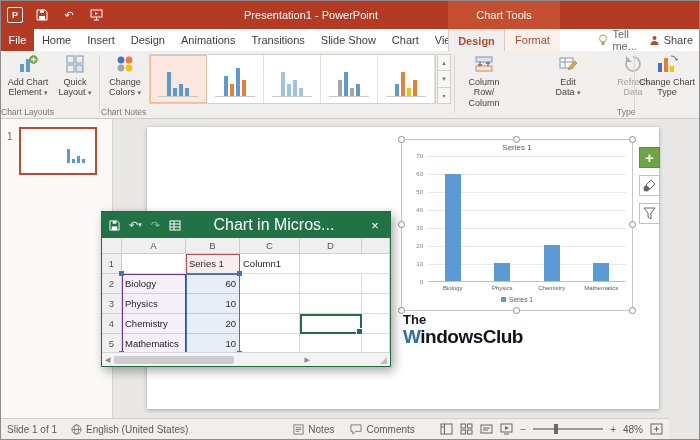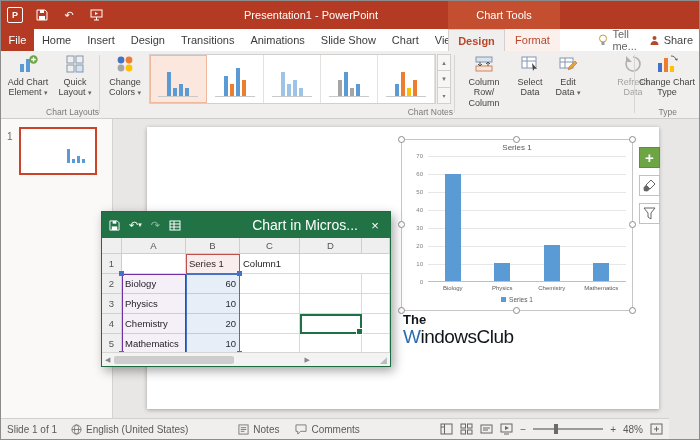--- a/index.html
+++ b/index.html
@@ -22,21 +22,21 @@
 .ctxtab{flex:1;text-align:center;line-height:22px;color:#B5492E}
 .ctxtab.active{background:#F1EFED;border:1px solid #D2D0CE;border-bottom:none;font-weight:bold}
 .tellme{margin-left:132px;display:flex;align-items:center;gap:4px;color:#666}
 .share{margin-left:auto;margin-right:8px;display:flex;align-items:center;gap:4px;color:#444}
 
 
 .ribbon{position:absolute;left:0;top:50px;width:700px;height:68px;background:#F1EFED;border-bottom:1px solid #CFCDCB}
 .rbtn{position:absolute;top:2px;height:52px;text-align:center;color:#444;font-size:9px;line-height:1.15;cursor:default}
 .rbtn .ric{display:block;height:22px;margin:1px auto 1px}
 .arrow{font-size:7px;color:#666}
-.grplabel{position:absolute;bottom:1px;font-size:8.5px;color:#7a7a7a;text-align:right}
+.grplabel{position:absolute;bottom:1px;font-size:8.5px;color:#7a7a7a;text-align:left}
 .vsep{position:absolute;top:4px;height:58px;width:1px;background:#D8D6D4}
 .gallery{position:absolute;left:148px;top:3px;width:287px;height:50px;background:#fff;border:1px solid #D2D0CE;display:flex}
 .gthumb{width:57px;height:48px;border-right:1px solid #E4E2E0;display:flex;align-items:flex-end;justify-content:center;gap:2px;padding-bottom:7px;position:relative}
 .gthumb.sel{background:#FBE7DD;outline:1px solid #F0B99E;outline-offset:-1px}
 .gthumb::after{content:"";position:absolute;left:8px;right:8px;bottom:6px;height:1px;background:#C9C9C9}
 .tb{display:inline-block;width:4px;background:#5B9BD5}
 .tb.or{background:#ED7D31}.tb.gr{background:#A5A5A5}.tb.yl{background:#FFC000}.tb.lb{background:#9DC3E6}
 .h8{height:8px}.h12{height:12px}.h16{height:16px}.h20{height:20px}.h24{height:24px}.h28{height:28px}
 .galarrows{position:absolute;left:436px;top:3px;width:14px;height:50px;display:flex;flex-direction:column}
 .galarrows span{flex:1;border:1px solid #D2D0CE;border-top:none;background:#F7F6F5;font-size:6px;color:#777;display:flex;align-items:center;justify-content:center}
@@ -67,28 +67,28 @@
 .h-bl{left:-4px;bottom:-4px}.h-bm{left:50%;margin-left:-4px;bottom:-4px}.h-br{right:-4px;bottom:-4px}
 
 
 .sidebtns{position:absolute;left:638px;top:146px;display:flex;flex-direction:column;gap:7px}
 .sbtn{width:21px;height:21px;background:#fff;border:1px solid #C3C1BF;display:flex;align-items:center;justify-content:center}
 .sbtn.green{background:#6DA544;border-color:#5C8F39;color:#fff;font-size:15px;font-weight:bold;line-height:1}
 
 
 .logo{position:absolute;left:402px;top:312px;color:#10151c;line-height:1.05}
 .logo .l1{font-size:13px;font-weight:bold}
-.logo .l2{font-size:19px;font-weight:normal;letter-spacing:-.5px}
+.logo .l2{font-size:19px;font-weight:bold;letter-spacing:-.5px}
 .logo .lw{color:#2B6CB0}
 
 
 .excel{position:absolute;left:100px;top:210px;width:290px;height:156px;background:#fff;border:1px solid #1E6B41;box-shadow:3px 4px 10px rgba(0,0,0,.35)}
 .xl-title{position:absolute;left:0;top:0;width:100%;height:26px;background:#217346;display:flex;align-items:center;padding:0 7px;gap:9px;color:#fff}
 .xl-title .xti{font-size:11px;display:inline-flex;align-items:center}
-.xl-name{flex:1;text-align:right;font-size:14px;white-space:nowrap;overflow:hidden}
+.xl-name{flex:1;text-align:center;font-size:16px;white-space:nowrap;overflow:hidden}
 .xl-close{font-size:13px;width:16px;text-align:center}
 .xl-grid{position:absolute;left:0;top:26px;width:100%;height:116px;background:#fff;font-size:9.5px;color:#222}
 .xrow{display:flex;height:20px}
 .xrow.hdr{height:16px}
 .xcell{border-right:1px solid #D9D9D9;border-bottom:1px solid #D9D9D9;padding:0 3px;line-height:19px;white-space:nowrap;overflow:hidden}
 .xhc{background:#EFEFEF;border-right:1px solid #CFCFCF;border-bottom:1px solid #CFCFCF;color:#555;text-align:center;line-height:15px;padding:0}
 .xrh{background:#EFEFEF;border-right:1px solid #CFCFCF;border-bottom:1px solid #CFCFCF;color:#555;text-align:center;line-height:19px;width:20px;flex:none}
 .c0{width:20px;flex:none}.cA{width:64px;flex:none}.cB{width:54px;flex:none}.cC{width:60px;flex:none}.cD{width:62px;flex:none}.cE{flex:1}
 .num{text-align:right}
 .ovl{position:absolute;pointer-events:none}
@@ -98,21 +98,21 @@
 .ovl.active{left:198px;top:76px;width:62px;height:20px;border:2px solid #1E7145}
 .ovl.active::after{content:"";position:absolute;right:-3px;bottom:-3px;width:5px;height:5px;background:#1E7145;border:1px solid #fff}
 .selsq{position:absolute;width:5px;height:5px;background:#4472C4;pointer-events:none}
 .xl-scroll{position:absolute;left:0;bottom:0;width:100%;height:14px;background:#F3F3F3;border-top:1px solid #D6D6D6;display:flex;align-items:center;font-size:7px;color:#888;padding:0 3px;gap:4px}
 .xthumb{width:120px;height:8px;background:#CDCDCD;border-radius:2px}
 .grip{margin-left:auto;color:#bbb;font-size:9px}
 
 
 .status{position:absolute;left:0;bottom:0;width:668px;height:21px;background:#F1EFED;border-top:1px solid #D2D0CE;display:flex;align-items:center;font-size:10px;color:#5a5a5a;padding:0 6px;gap:14px}
 .sitem{display:flex;align-items:center;gap:4px;white-space:nowrap}
-.notes-cluster{margin-left:36px;display:flex;gap:16px}
+.notes-cluster{margin-left:91px;display:flex;gap:16px}
 .right-cluster{margin-left:auto;display:flex;align-items:center;gap:7px}
 .slider{width:70px;height:2px;background:#9a9a9a;position:relative}
 .sthumb{position:absolute;left:30%;top:-4px;width:4px;height:10px;background:#6a6a6a}
 svg{display:block}
 </style>
 </head>
 <body>
 
 <div class="app">
 
@@ -137,22 +137,22 @@
     </div>
     <div class="apptitle">Presentation1 - PowerPoint</div>
     <div class="ctbox">Chart Tools</div>
   </div>
 
   <div class="tabrow">
     <div class="tab file">File</div>
     <div class="tab">Home</div>
     <div class="tab">Insert</div>
     <div class="tab">Design</div>
+    <div class="tab">Animations</div>
     <div class="tab">Transitions</div>
-    <div class="tab">Animations</div>
     <div class="tab">Slide Show</div>
     <div class="tab">Chart</div>
     <div class="tab">View</div>
     <div class="ctxwrap">
       <div class="ctxtab active">Design</div>
       <div class="ctxtab">Format</div>
     </div>
     <div class="tellme">
       <span>
           <svg width="10" height="12" viewBox="0 0 10 12">
@@ -262,30 +262,20 @@
           <svg width="20" height="20" viewBox="0 0 20 20" style="margin:0 auto">
             <rect x="2" y="3" width="16" height="5" fill="#D6E4F0" stroke="#8496B0"></rect>
             <rect x="2" y="12" width="16" height="5" fill="#FBE2D5" stroke="#C58A66"></rect>
             <path d="M6 8v4M6 12l-2-2M6 12l2-2" stroke="#555" fill="none"></path>
             <path d="M14 12V8M14 8l-2 2M14 8l2 2" stroke="#555" fill="none"></path>
           </svg>
         </span>
       <span>Column Row/ Column</span>
     </div>
 
-    <div class="rbtn" style="left:511px;width:36px">
-      <span class="ric">
-          <svg width="20" height="20" viewBox="0 0 20 20" style="margin:0 auto">
-            <rect x="2" y="3" width="14" height="11" fill="#fff" stroke="#8496B0"></rect>
-            <path d="M2 7h14M7 3v11" stroke="#8496B0"></path>
-            <path d="M12 9l5 6-2.5-.5L13 17z" fill="#444"></path>
-          </svg>
-        </span>
-      <span>Select Data</span>
-    </div>
 
     <div class="rbtn" style="left:549px;width:36px">
       <span class="ric">
           <svg width="20" height="20" viewBox="0 0 20 20" style="margin:0 auto">
             <rect x="2" y="4" width="13" height="10" fill="#fff" stroke="#8496B0"></rect>
             <path d="M2 8h13M7 4v10" stroke="#8496B0"></path>
             <path d="M11 13l6-6 2 2-6 6-2.8.8z" fill="#E8A33D" stroke="#8a6a20" stroke-width=".5"></path>
           </svg>
         </span>
       <span>Edit Data</span>

